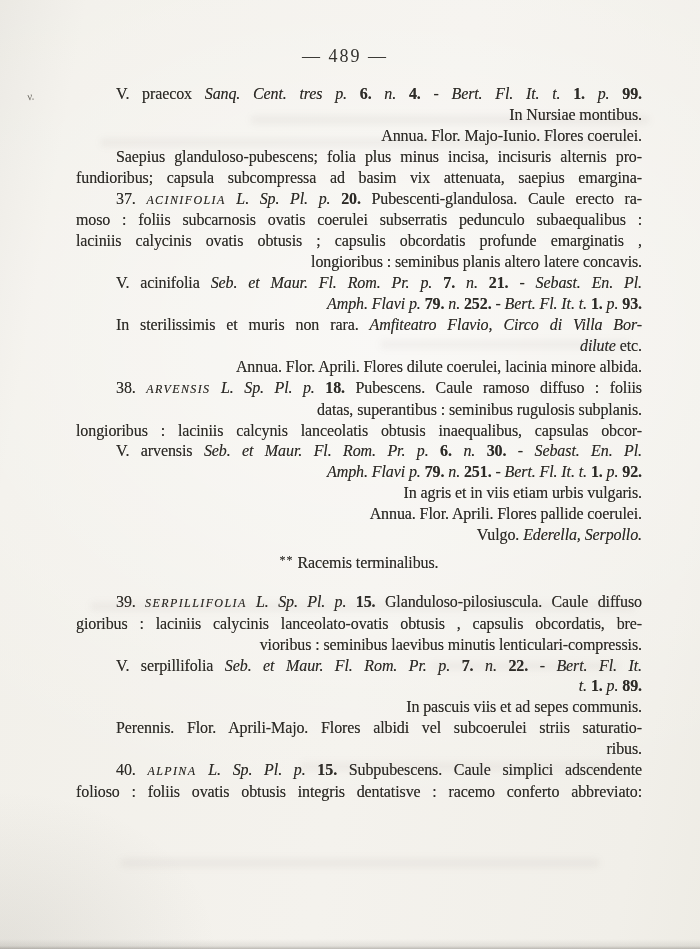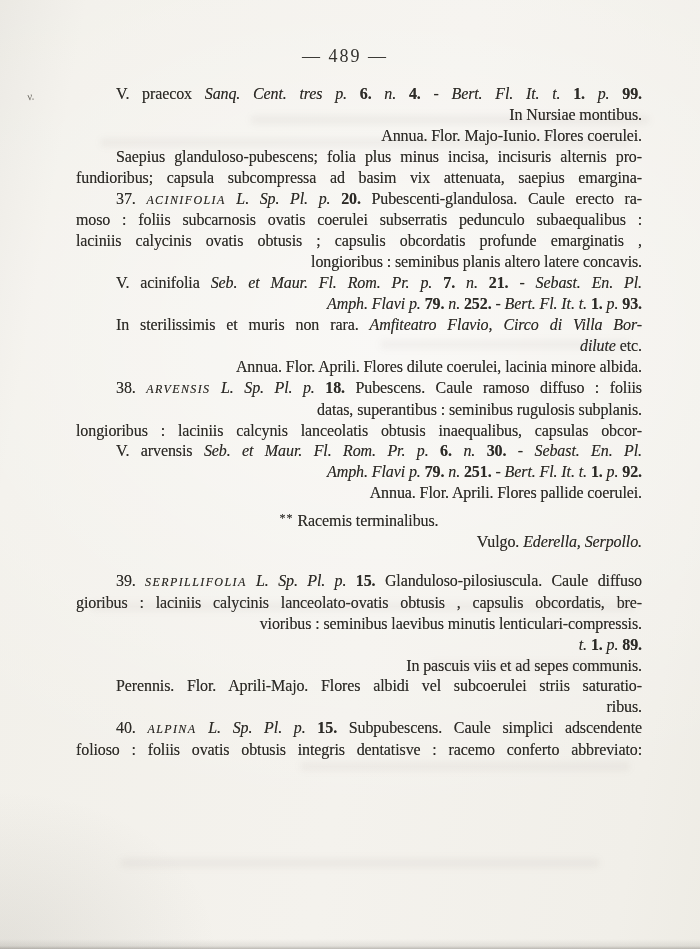--- a/index.html
+++ b/index.html
@@ -79,26 +79,28 @@
       <div class="line justify indent"><span class="s-r">V. acinifolia </span><span class="s-i">Seb. et Maur. Fl. Rom. </span><span class="s-bi">Pr. </span><span class="s-i">p. </span><span class="s-b">7. </span><span class="s-i">n. </span><span class="s-b">21. </span><span class="s-r">- </span><span class="s-i">Sebast. En. Pl.</span></div>
       <div class="line left"><span class="s-i">Amph. Flavi p. </span><span class="s-b">79. </span><span class="s-i">n. </span><span class="s-b">252. </span><span class="s-r">- </span><span class="s-i">Bert. Fl. It. t. </span><span class="s-b">1. </span><span class="s-i">p. </span><span class="s-b">93.</span></div>
       <div class="line justify indent"><span class="s-r">In sterilissimis et muris non rara. </span><span class="s-bi">Amfiteatro Flavio, Circo di Villa Bor-</span></div>
       <div class="line left"><span class="s-bi">dilute </span><span class="s-r">etc.</span></div>
       <div class="line left indent"><span class="s-r">Annua. Flor. Aprili. Flores dilute coerulei, lacinia minore albida.</span></div>
       <div class="line justify indent"><span class="s-r">38. </span><span class="s-sc">arvensis</span><span class="s-bi"> L. Sp. Pl. p. </span><span class="s-b">18. </span><span class="s-r">Pubescens. Caule ramoso diffuso : foliis</span></div>
       <div class="line left"><span class="s-r">datas, superantibus : seminibus rugulosis subplanis.</span></div>
       <div class="line justify"><span class="s-r">longioribus : laciniis calcynis lanceolatis obtusis inaequalibus, capsulas obcor-</span></div>
       <div class="line justify indent"><span class="s-r">V. arvensis </span><span class="s-i">Seb. et Maur. Fl. Rom. </span><span class="s-bi">Pr. </span><span class="s-i">p. </span><span class="s-b">6. </span><span class="s-i">n. </span><span class="s-b">30. </span><span class="s-r">- </span><span class="s-i">Sebast. En. Pl.</span></div>
       <div class="line left"><span class="s-i">Amph. Flavi p. </span><span class="s-b">79. </span><span class="s-i">n. </span><span class="s-b">251. </span><span class="s-r">- </span><span class="s-i">Bert. Fl. It. t. </span><span class="s-b">1. </span><span class="s-i">p. </span><span class="s-b">92.</span></div>
+      <div class="line left indent"><span class="s-r">In agris et in viis etiam urbis vulgaris.</span></div>
       <div class="line left indent"><span class="s-r">Annua. Flor. Aprili. Flores pallide coerulei.</span></div>
+      <div class="line left indent"><span class="s-r">Vulgo. </span><span class="s-bi">Ederella, Serpollo.</span></div>
       <div class="line center gap-small"><span class="s-st">** </span><span class="s-r">Racemis terminalibus.</span></div>
-      <div class="line left indent"><span class="s-r">Vulgo. </span><span class="s-bi">Ederella, Serpollo.</span></div>
       <div class="line justify indent gap-large"><span class="s-r">39. </span><span class="s-sc">serpillifolia</span><span class="s-bi"> L. Sp. Pl. p. </span><span class="s-b">15. </span><span class="s-r">Glanduloso-pilosiuscula. Caule diffuso</span></div>
       <div class="line justify"><span class="s-r">gioribus : laciniis calycinis lanceolato-ovatis obtusis , capsulis obcordatis, bre-</span></div>
       <div class="line left"><span class="s-r">vioribus : seminibus laevibus minutis lenticulari-compressis.</span></div>
+      <div class="line justify indent"><span class="s-r">V. serpillifolia </span><span class="s-i">Seb. et Maur. Fl. Rom. </span><span class="s-bi">Pr. </span><span class="s-i">p. </span><span class="s-b">7. </span><span class="s-i">n. </span><span class="s-b">22. </span><span class="s-r">- </span><span class="s-i">Bert. Fl. It.</span></div>
       <div class="line left"><span class="s-i">t. </span><span class="s-b">1. </span><span class="s-i">p. </span><span class="s-b">89.</span></div>
       <div class="line left indent"><span class="s-r">In pascuis viis et ad sepes communis.</span></div>
       <div class="line justify indent"><span class="s-r">Perennis. Flor. Aprili-Majo. Flores albidi vel subcoerulei striis saturatio-</span></div>
       <div class="line left"><span class="s-r">ribus.</span></div>
       <div class="line justify indent"><span class="s-r">40. </span><span class="s-sc">alpina</span><span class="s-bi"> L. Sp. Pl. p. </span><span class="s-b">15. </span><span class="s-r">Subpubescens. Caule simplici adscendente</span></div>
       <div class="line justify"><span class="s-r">folioso : foliis ovatis obtusis integris dentatisve : racemo conferto abbreviato:</span></div>
     </div>
 
   <div class="smudge" style="left:250px;top:115px;width:400px;height:10px;"></div>
   <div class="smudge" style="left:100px;top:138px;width:530px;height:9px;"></div>

